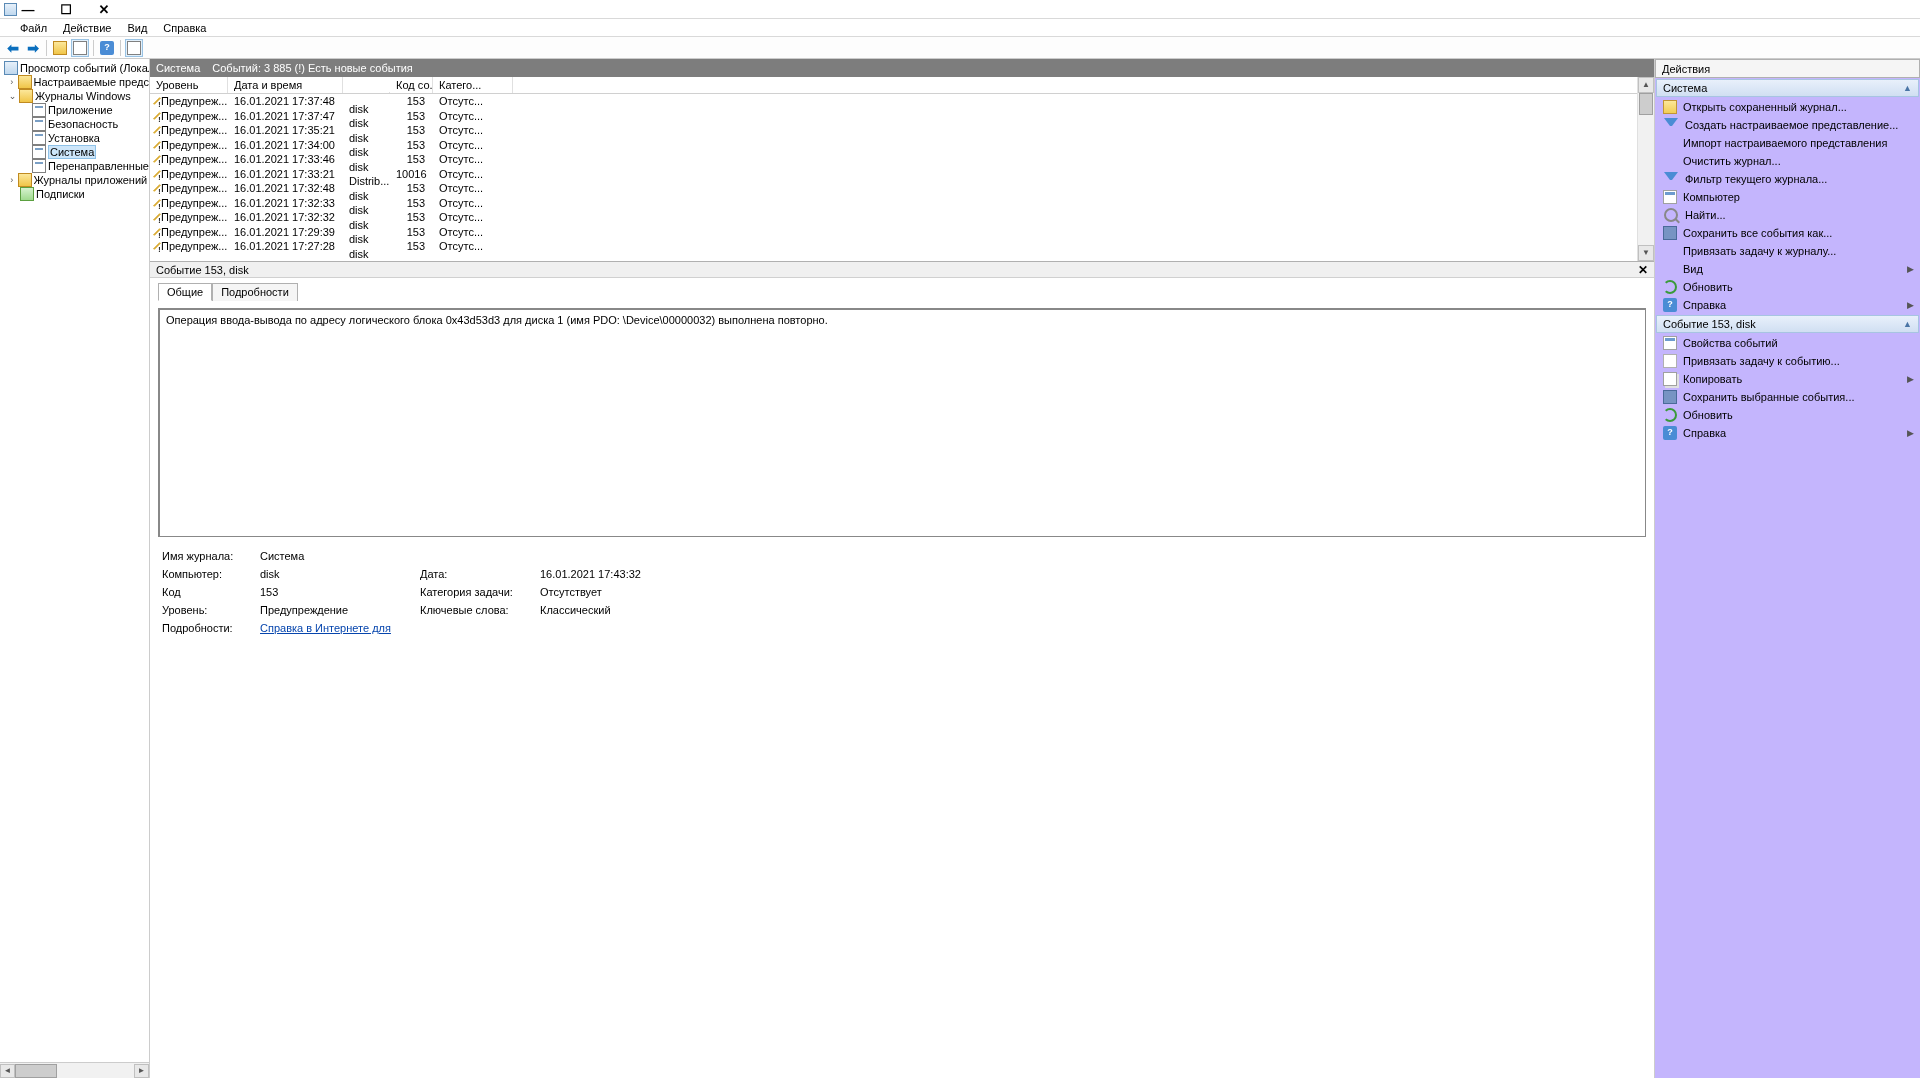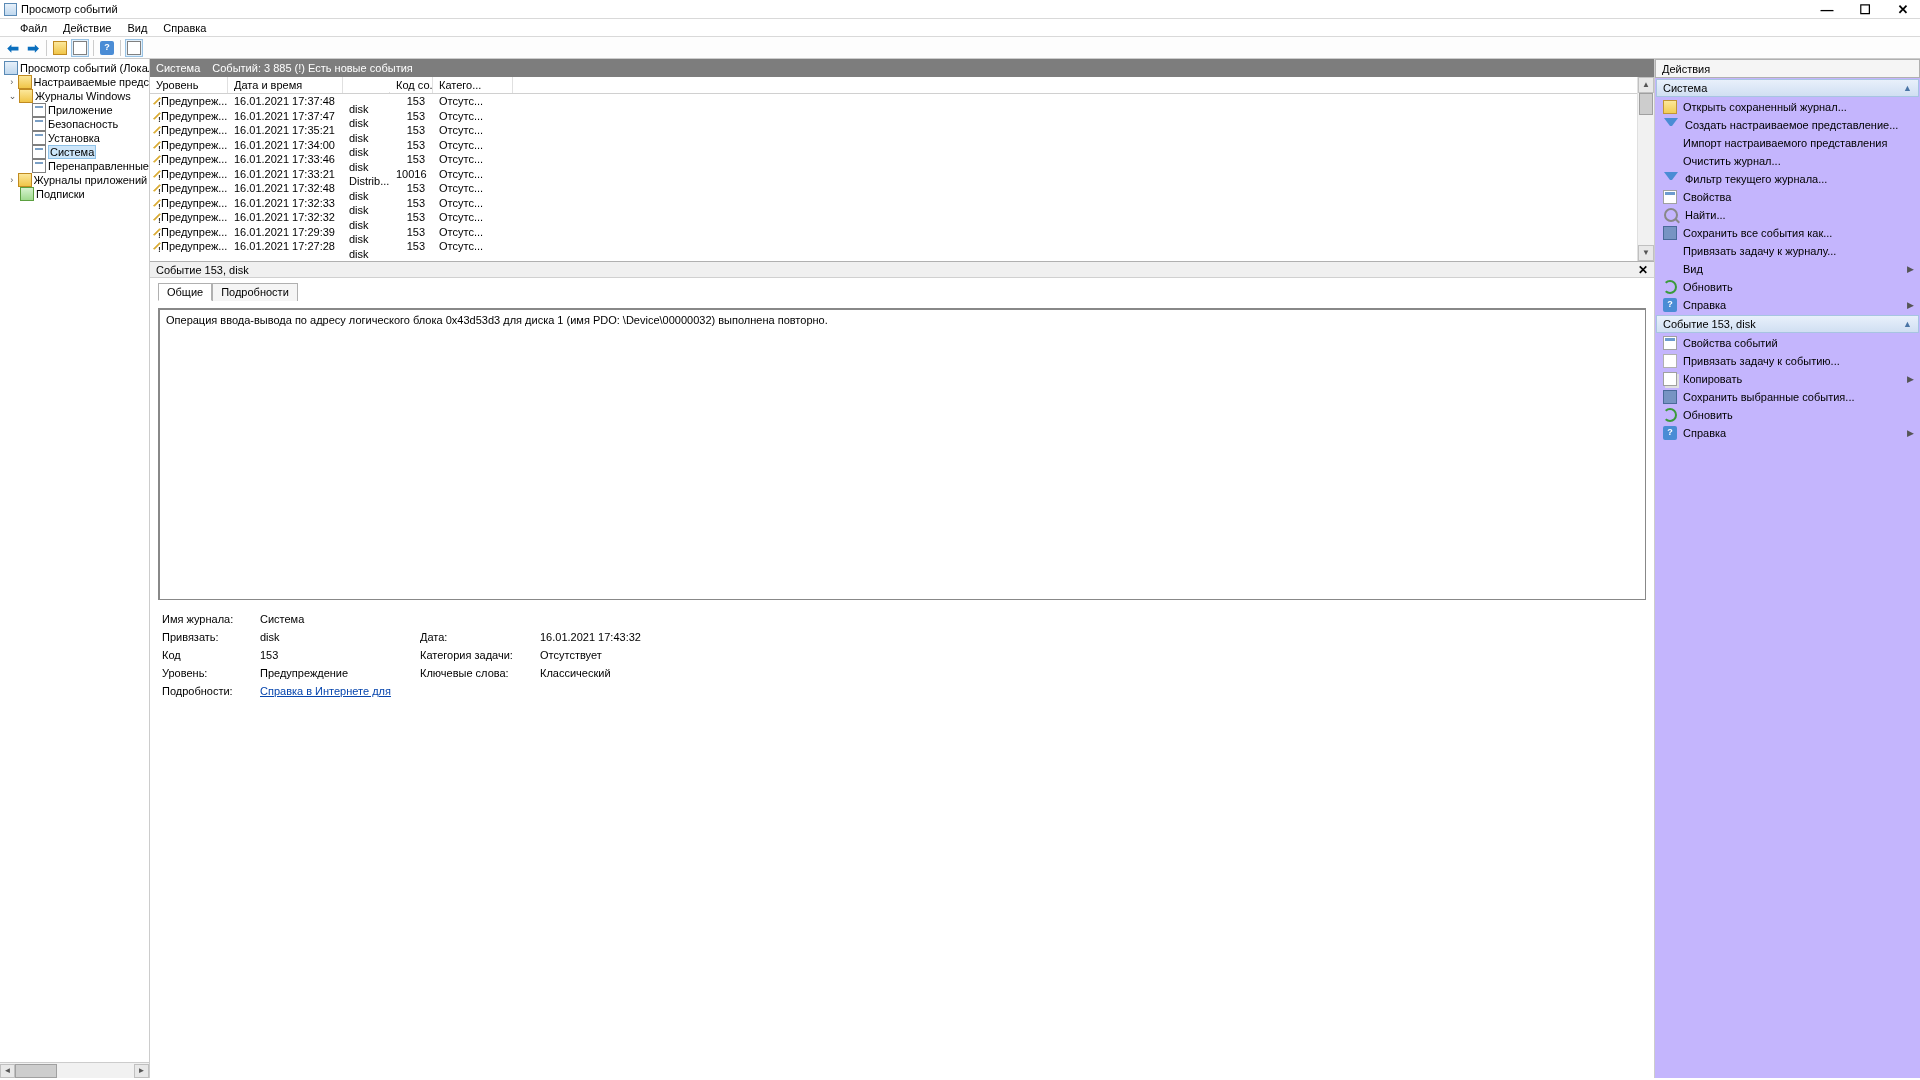--- a/index.html
+++ b/index.html
@@ -61,21 +61,21 @@
 .vscroll-btn { height:16px; background:#e8e8e8; border:1px solid #c0c0c0; text-align:center; font-size:8px; line-height:14px; color:#555;}
 .vscroll-track { flex:1; position:relative;}
 .vscroll-thumb { position:absolute; left:1px; right:1px; top:0; height:22px; background:#cdcdcd; border:1px solid #a0a0a0;}
 
 .detail-head { height:16px; background:#f0f0f0; border-bottom:1px solid #d0d0d0; display:flex; align-items:center; padding:0 6px; justify-content:space-between;}
 .detail-close { font-weight:bold; cursor:default; font-size:12px;}
 .tabs { display:flex; padding:4px 8px 0 8px; gap:0;}
 .tab { padding: 2px 8px; border:1px solid #b0b0b0; border-bottom:none; background:#f5f5f5; cursor:default; position:relative; top:1px;}
 .tab.active { background:#fff; border-bottom:1px solid #fff; }
 .detail-body { flex:1; padding:8px; display:flex; flex-direction:column; overflow:hidden;}
-.detail-msg-box { border:1px solid #888; height:292px; padding:4px 6px; background:#fff; border-left:2px solid #888; border-top:2px solid #888;}
+.detail-msg-box { border:1px solid #888; height:229px; padding:4px 6px; background:#fff; border-left:2px solid #888; border-top:2px solid #888;}
 .detail-props { margin-top:10px; padding-left:4px;}
 .prop-row { display:flex; height:18px; align-items:center;}
 .prop-lbl { width: 98px; }
 .prop-val { width: 160px; }
 .prop-lbl2 { width: 120px; }
 .prop-val2 { }
 .link { color:#0645ad; text-decoration:underline; cursor:pointer;}
 
 .right-pane { width: 265px; background:#c4b5fd; display:flex; flex-direction:column;}
 .right-title { height:19px; border:1px solid #b0b0b0; background:#f5f5f5; padding:0 6px; display:flex; align-items:center; font-weight:normal;}
@@ -95,21 +95,20 @@
 .ic-save { background:#7794c3; border:1px solid #4a6a9a;}
 .ic-refresh { border:2px solid #3a9a3a; border-radius:50%; width:10px;height:10px; border-left-color:transparent;}
 .ic-help2 { background:#4a8cd5; border-radius:2px; color:#fff; font-size:9px; font-weight:bold; text-align:center; line-height:13px;}
 .ic-copy { background:#fff;border:1px solid #a0a0a0; box-shadow:2px 2px 0 #e0e0e0;}
 </style>
 </head>
 <body>
 
 <div class="titlebar">
   <div class="titlebar-icon"></div>
-  <div class="titlebar-title">Просмотр событий</div>
   <div class="titlebar-btns">
     <div class="titlebar-btn">—</div>
     <div class="titlebar-btn">☐</div>
     <div class="titlebar-btn">✕</div>
   </div>
 </div>
 
 <div class="menubar">
   <div class="menubar-item">Файл</div>
   <div class="menubar-item">Действие</div>
@@ -343,21 +342,21 @@
       <div class="tab">Подробности</div>
     </div>
     <div class="detail-body">
       <div class="detail-msg-box"><span>Операция ввода-вывода по адресу логического блока 0x43d53d3 для диска 1 (имя PDO: \Device\00000032) выполнена повторно.</span></div>
       <div class="detail-props">
         <div class="prop-row">
             <span class="prop-lbl">Имя журнала:</span>
             <span class="prop-val">Система</span>
           </div>
         <div class="prop-row">
-            <span class="prop-lbl">Привязать:</span>
+            <span class="prop-lbl">Компьютер:</span>
             <span class="prop-val">disk</span>
             <span class="prop-lbl2">Дата:</span>
             <span class="prop-val2">16.01.2021 17:43:32</span>
           </div>
         <div class="prop-row">
             <span class="prop-lbl">Код</span>
             <span class="prop-val">153</span>
             <span class="prop-lbl2">Категория задачи:</span>
             <span class="prop-val2">Отсутствует</span>
           </div>
@@ -397,21 +396,21 @@
         <div class="right-item">
           <div class="iw"></div>
           <span class="txt">Очистить журнал...</span>
         </div>
         <div class="right-item">
           <div class="iw ic-filter"></div>
           <span class="txt">Фильтр текущего журнала...</span>
         </div>
         <div class="right-item">
           <div class="iw ic-props2"></div>
-          <span class="txt">Свойства</span>
+          <span class="txt">Компьютер</span>
         </div>
         <div class="right-item">
           <div class="iw ic-find"></div>
           <span class="txt">Найти...</span>
         </div>
         <div class="right-item">
           <div class="iw ic-save"></div>
           <span class="txt">Сохранить все события как...</span>
         </div>
         <div class="right-item">

